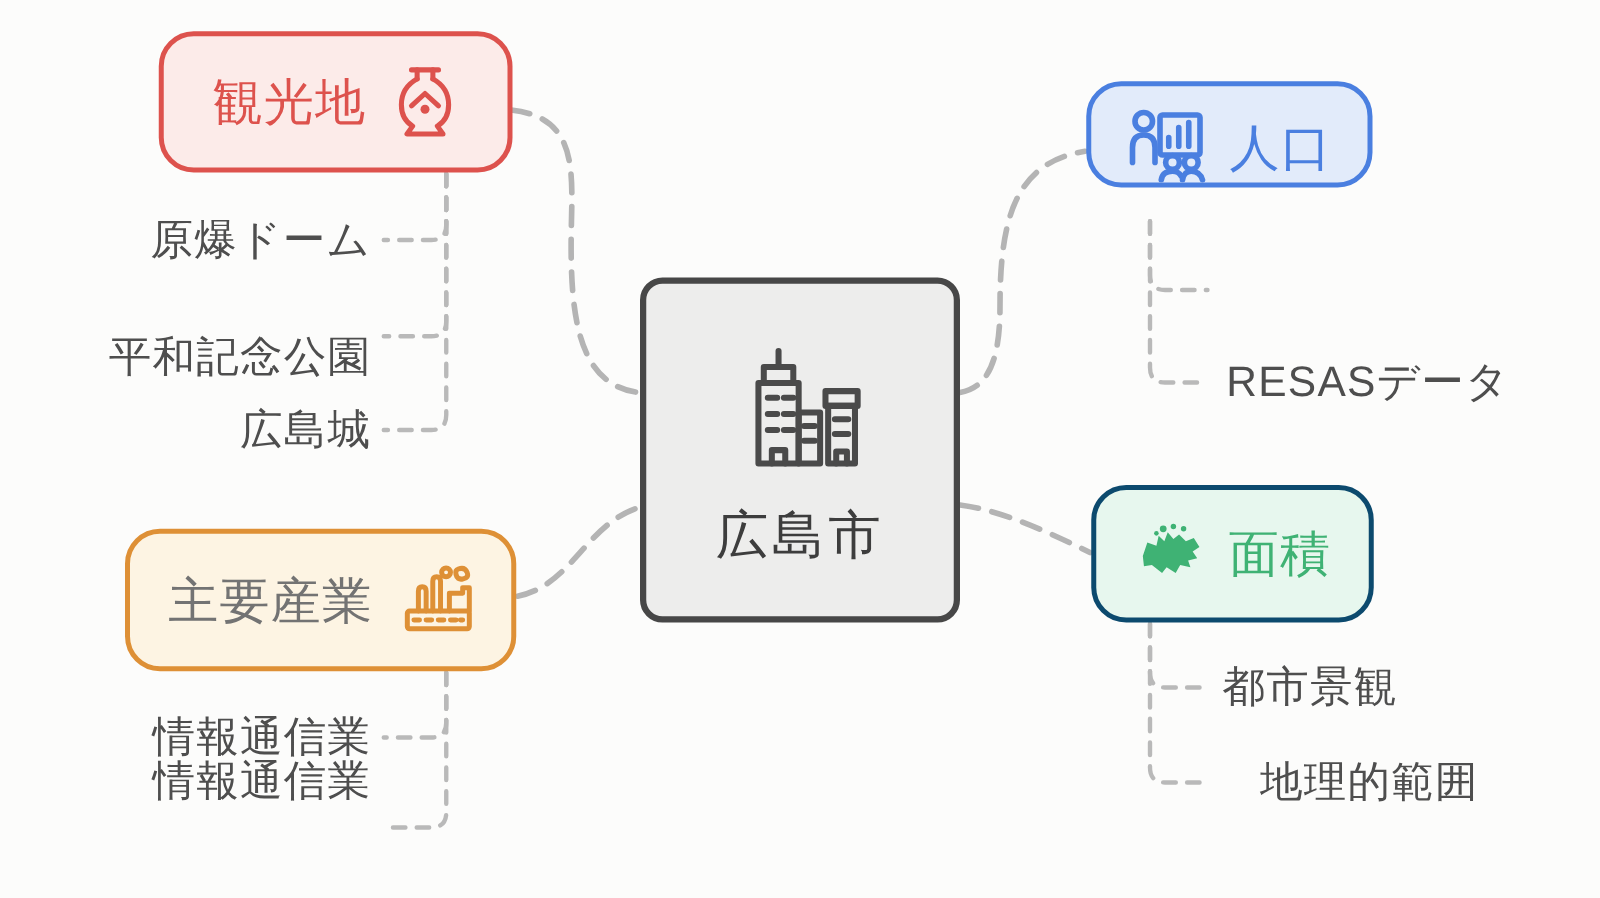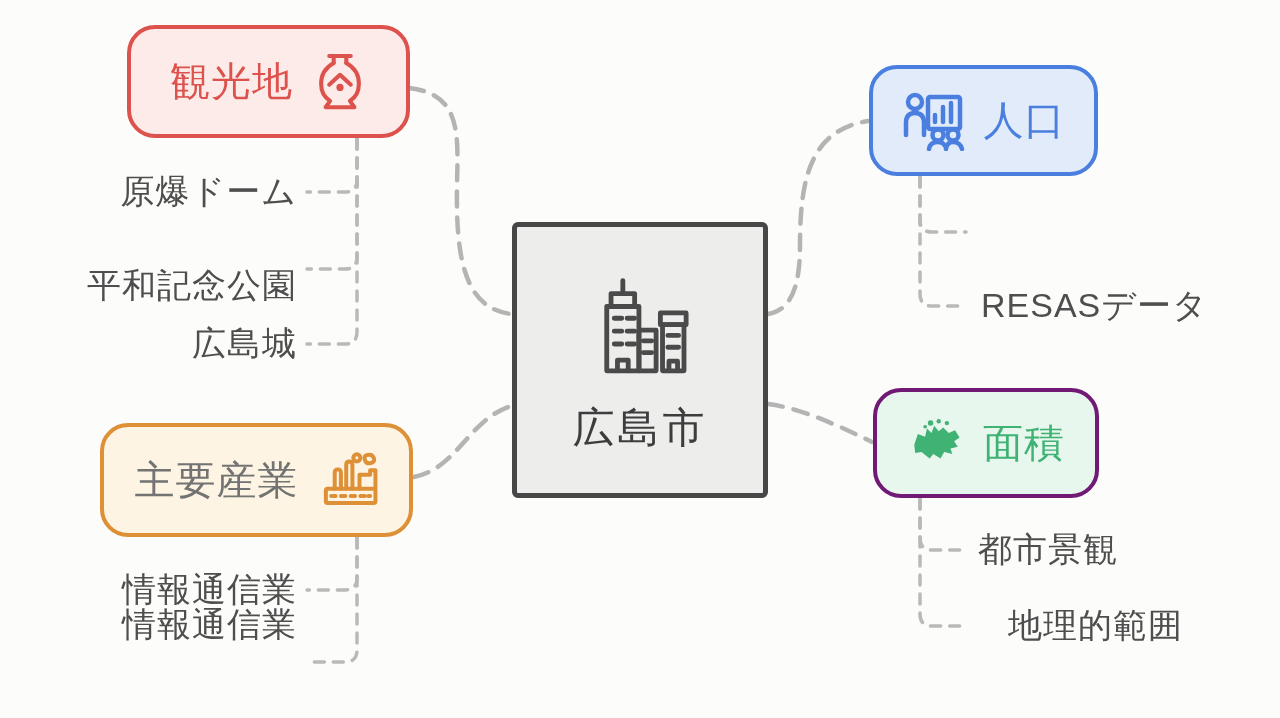--- a/index.html
+++ b/index.html
@@ -38,33 +38,33 @@
     left: 127px; top: 25px; width: 283px; height: 113px;
     background: #fcebe9; border: 4px solid #dd524d; gap: 20px;
   }
   .box-tourist .label { color: #dd524d; font-size: 40px; font-family: Liberation Serif, serif; }
   .box-industry {
     left: 100px; top: 423px; width: 313px; height: 114px;
     background: #fdf4e3; border: 4px solid #de9036; gap: 18px;
   }
   .box-industry .label { color: #737373; font-size: 40px; text-align: right; }
   .box-population {
-    left: 869px; top: 65px; width: 229px; height: 111px;
-    background: #e2ebfa; border: 4px solid #4a7fe0; gap: 18px;
+    left: 869px; top: 65px; width: 229px; height: 85px;
+    background: #e2ebfa; border: 4px solid #4a7fe0; gap: 18px; align-items: flex-end;
   }
   .box-population .label { color: #4a7fe0; font-size: 40px; }
   .box-area {
     left: 873px; top: 388px; width: 226px; height: 110px;
-    background: #e7f7ee; border: 4px solid #701a75; gap: 18px;
+    background: #e7f7ee; border: 4px solid #0c4a6e; gap: 18px;
   }
   .box-area .label { color: #3fb274; font-size: 40px; }
   
   .box-center {
     left: 512px; top: 222px; width: 256px; height: 276px;
-    background: #ededec; border: 5px solid #474747; border-radius: 6px;
+    background: #ededec; border: 5px solid #474747; border-radius: 18px;
     flex-direction: column; gap: 6px;
   }
   .box-center .label { color: #3d3d3d; font-size: 42px; letter-spacing: 3px; }
   
   .leaf {
     position: absolute;
     font-size: 34px;
     font-weight: 500;
     color: #4e4e4e;
     white-space: nowrap;

